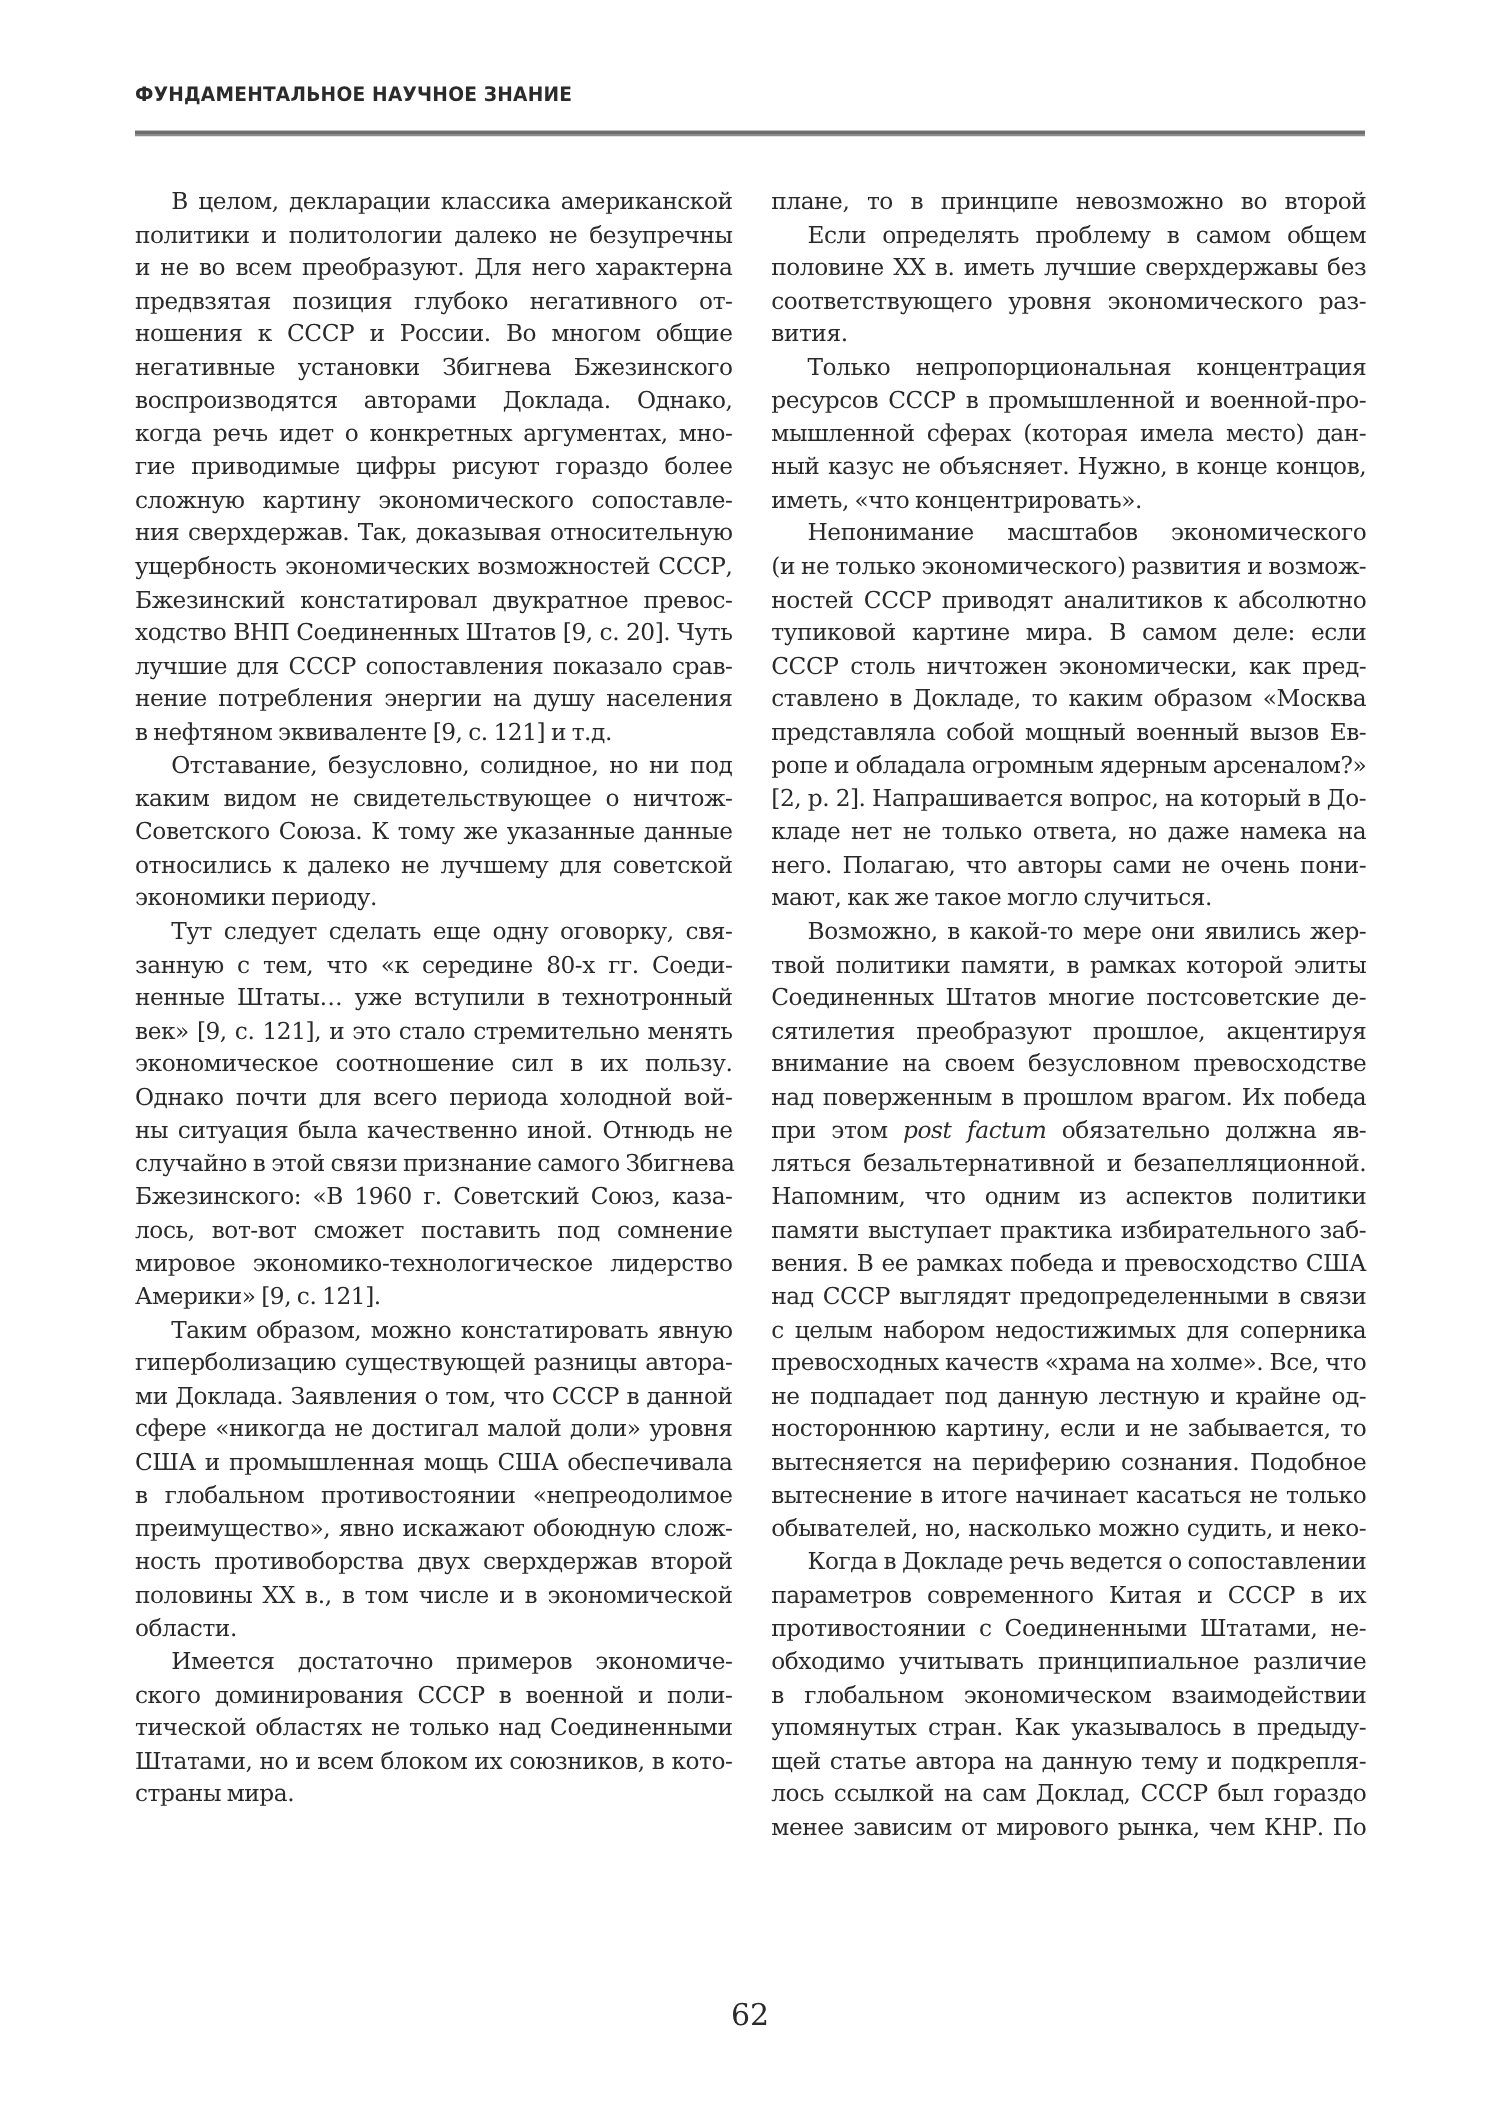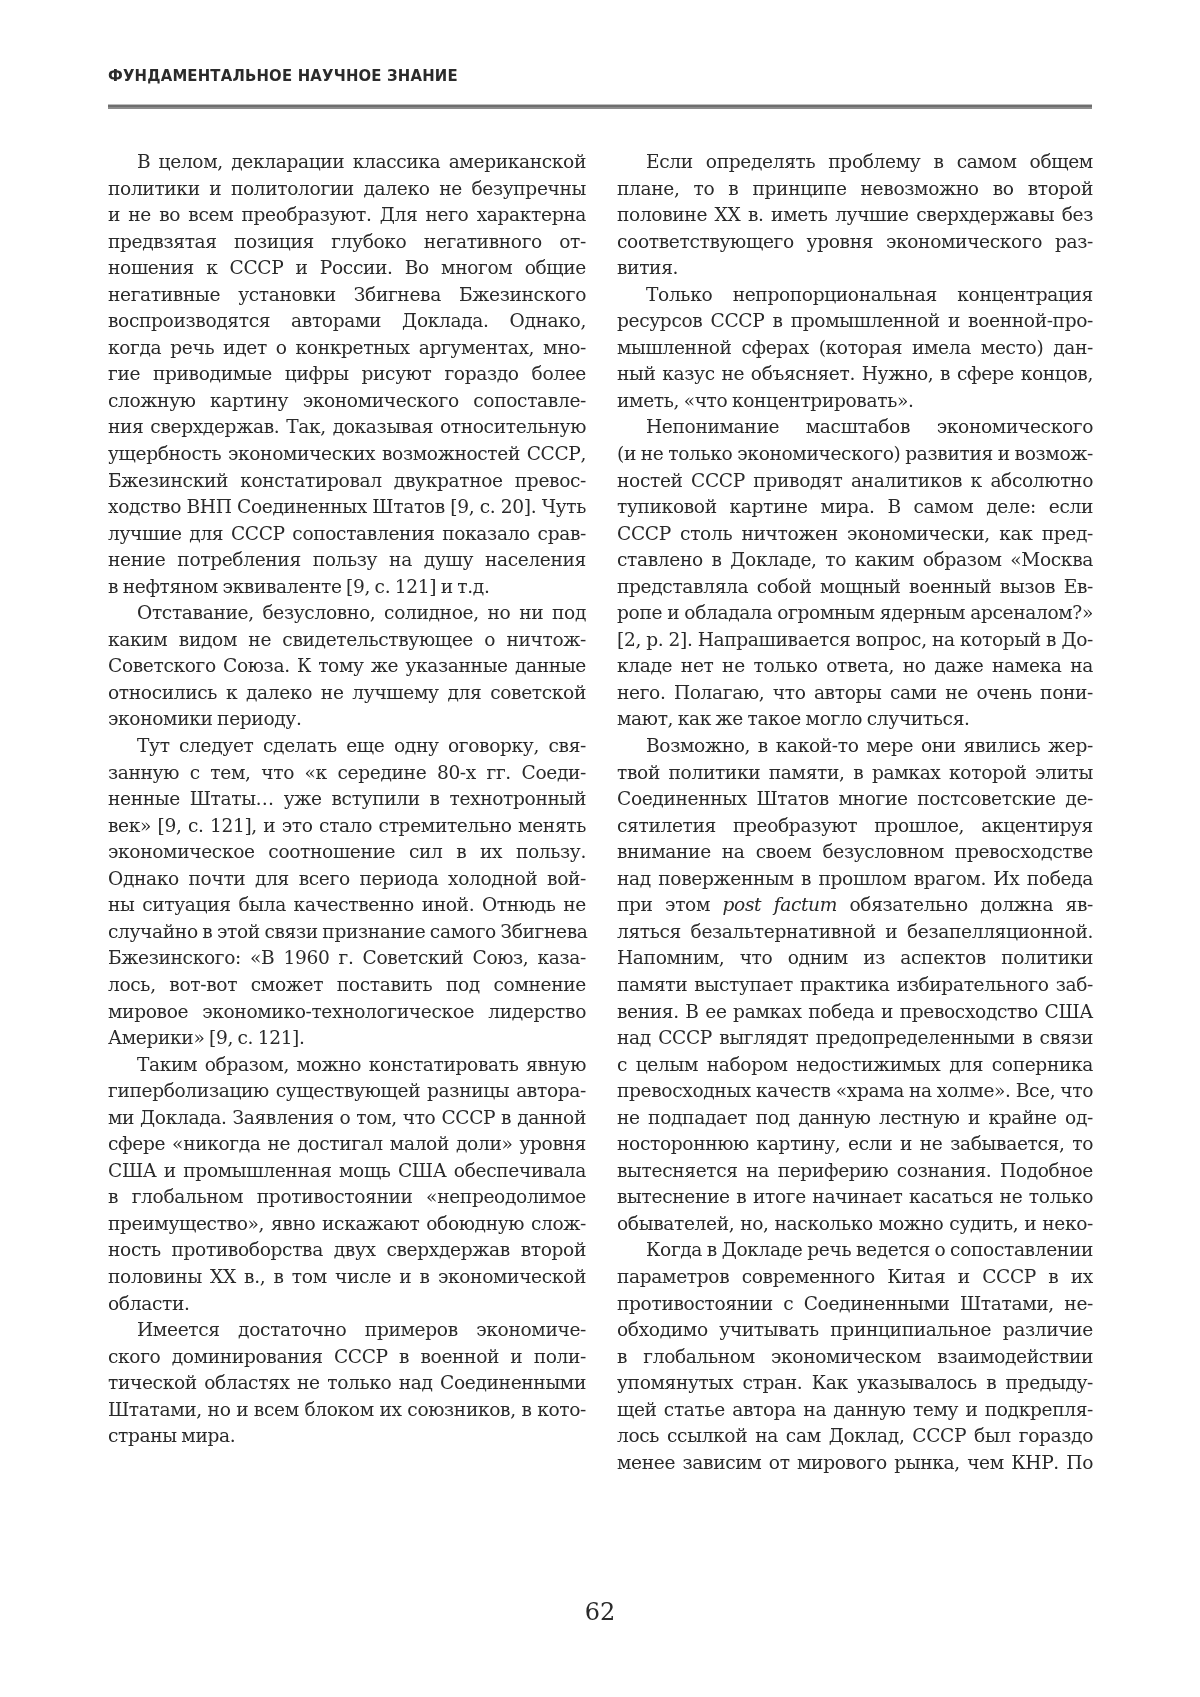--- a/index.html
+++ b/index.html
@@ -37,21 +37,21 @@
       <div class="line">негативные установки Збигнева Бжезинского</div>
       <div class="line">воспроизводятся авторами Доклада. Однако,</div>
       <div class="line">когда речь идет о конкретных аргументах, мно-</div>
       <div class="line">гие приводимые цифры рисуют гораздо более</div>
       <div class="line">сложную картину экономического сопоставле-</div>
       <div class="line">ния сверхдержав. Так, доказывая относительную</div>
       <div class="line">ущербность экономических возможностей СССР,</div>
       <div class="line">Бжезинский констатировал двукратное превос-</div>
       <div class="line">ходство ВНП Соединенных Штатов [9, с. 20]. Чуть</div>
       <div class="line">лучшие для СССР сопоставления показало срав-</div>
-      <div class="line">нение потребления пользу на душу населения</div>
+      <div class="line">нение потребления энергии на душу населения</div>
       <div class="line last">в нефтяном эквиваленте [9, с. 121] и т.д.</div>
     </div>
     <div>
       <div class="line indent">Отставание, безусловно, солидное, но ни под</div>
       <div class="line">каким видом не свидетельствующее о ничтож-</div>
       <div class="line">Советского Союза. К тому же указанные данные</div>
       <div class="line">относились к далеко не лучшему для советской</div>
       <div class="line last">экономики периоду.</div>
     </div>
     <div>
@@ -83,31 +83,31 @@
     <div>
       <div class="line indent">Имеется достаточно примеров экономиче-</div>
       <div class="line">ского доминирования СССР в военной и поли-</div>
       <div class="line">тической областях не только над Соединенными</div>
       <div class="line">Штатами, но и всем блоком их союзников, в кото-</div>
       <div class="line last">страны мира.</div>
     </div>
   </div>
 <div class="column col-right">
     <div>
+      <div class="line">плане, то в принципе невозможно во второй</div>
       <div class="line indent">Если определять проблему в самом общем</div>
-      <div class="line">плане, то в принципе невозможно во второй</div>
       <div class="line">половине XX в. иметь лучшие сверхдержавы без</div>
       <div class="line">соответствующего уровня экономического раз-</div>
       <div class="line last">вития.</div>
     </div>
     <div>
       <div class="line indent">Только непропорциональная концентрация</div>
       <div class="line">ресурсов СССР в промышленной и военной-про-</div>
       <div class="line">мышленной сферах (которая имела место) дан-</div>
-      <div class="line">ный казус не объясняет. Нужно, в сфере концов,</div>
+      <div class="line">ный казус не объясняет. Нужно, в конце концов,</div>
       <div class="line last">иметь, «что концентрировать».</div>
     </div>
     <div>
       <div class="line indent">Непонимание масштабов экономического</div>
       <div class="line">(и не только экономического) развития и возмож-</div>
       <div class="line">ностей СССР приводят аналитиков к абсолютно</div>
       <div class="line">тупиковой картине мира. В самом деле: если</div>
       <div class="line">СССР столь ничтожен экономически, как пред-</div>
       <div class="line">ставлено в Докладе, то каким образом «Москва</div>
       <div class="line">представляла собой мощный военный вызов Ев-</div>

